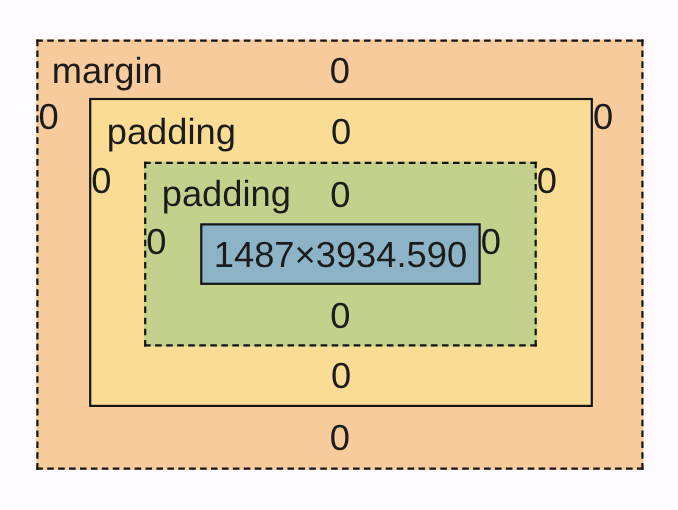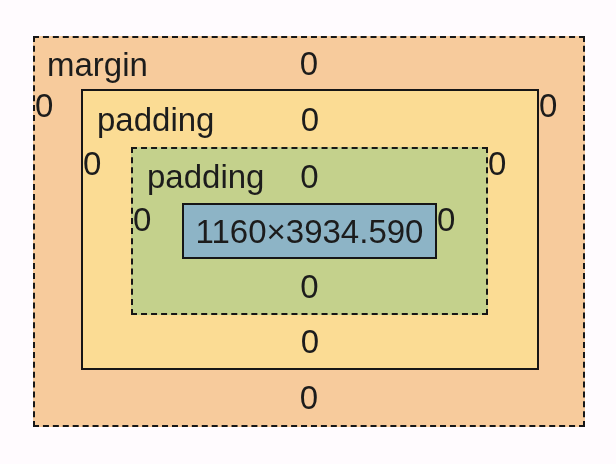--- a/index.html
+++ b/index.html
@@ -131,21 +131,21 @@
 
           <div class="bm-box bm-padding">
             <div class="band-top">
               <span class="box-label">padding</span>
               <span class="val">0</span>
             </div>
             <div class="mid">
               <span class="side side-left val">0</span>
 
               <div class="bm-content">
-                <span class="val">1160×3934.590</span>
+                <span class="val">1487×3934.590</span>
               </div>
 
               <span class="side side-right val">0</span>
             </div>
             <div class="band-bottom">
               <span class="val">0</span>
             </div>
           </div>
 
           <span class="side side-right val">0</span>

